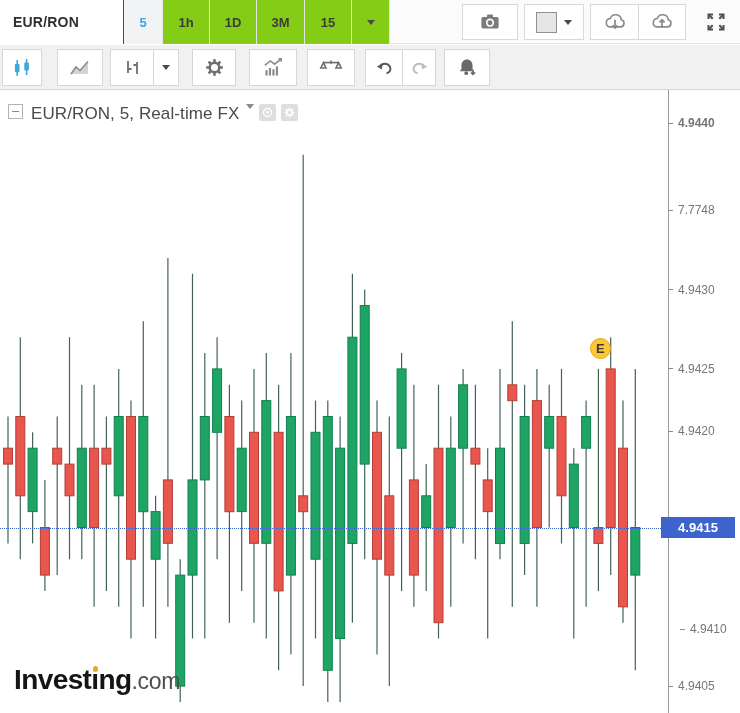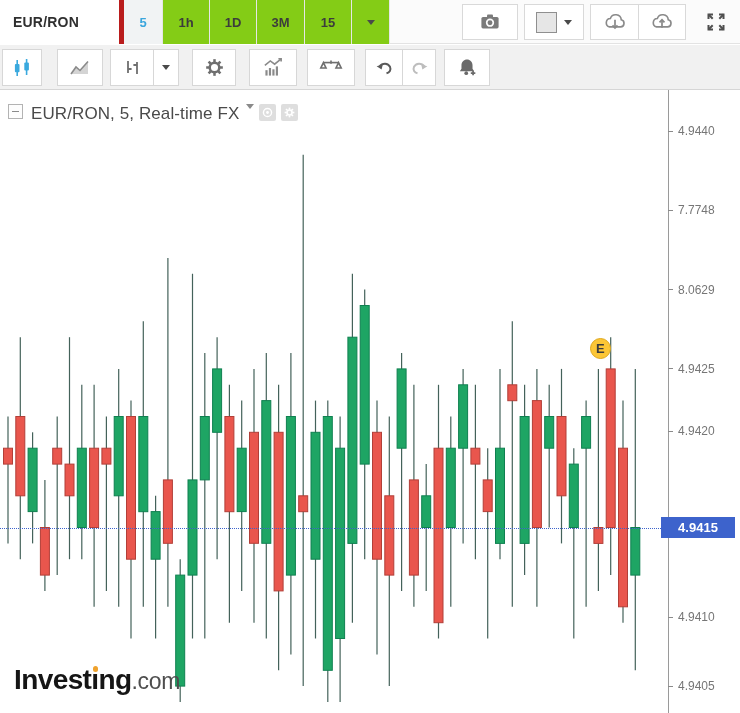--- a/index.html
+++ b/index.html
@@ -4,21 +4,21 @@
 <style>
   * { margin:0; padding:0; box-sizing:border-box; }
   html,body { width:740px; height:713px; overflow:hidden; background:#fff;
               font-family:"Liberation Sans", sans-serif; }
   #app { position:relative; width:740px; height:713px; background:#fff; }
 
   
   .row1 { position:absolute; top:0; left:0; width:740px; height:44px;
           background:#fbfbfb; border-bottom:1px solid #e3e3e3; }
   .sym-cell { position:absolute; left:0; top:0; width:124px; height:44px; background:#fff;
-              border-right:5px solid #b91c1c; display:flex; align-items:center; padding-left:13px;
+              border-right:1px solid #b91c1c; display:flex; align-items:center; padding-left:13px;
               font-size:14px; font-weight:bold; color:#2f2f2f; letter-spacing:.2px; cursor:text; }
   .iv-cell { position:absolute; top:0; height:44px; background:#84cc16; border-right:1px solid #e6e6e6;
              display:flex; align-items:center; justify-content:center;
              font-size:13px; font-weight:bold; color:#3c3c3c; cursor:pointer; }
   .iv-cell.active { color:#3ba6dd; background:#f1f3f4; }
   .caret { display:inline-block; width:0; height:0; border-left:4px solid transparent;
            border-right:4px solid transparent; border-top:5px solid #4a4a4a; }
   .caret.lt { border-top-color:#8a8a8a; }
   .btn1 { position:absolute; top:4px; height:36px; background:#fff; border:1px solid #d9d9d9;
           display:flex; align-items:center; justify-content:center; cursor:pointer; }
@@ -305,26 +305,26 @@
         <line x1="610.7" x2="610.7" y1="247.2" y2="485.1" stroke="#44625a" stroke-width="1.2"></line>
         <rect x="606.2" y="278.9" width="9" height="158.6" fill="#e9564d" stroke="#b23f38"></rect>
         <line x1="623" x2="623" y1="310.6" y2="532.7" stroke="#44625a" stroke-width="1.2"></line>
         <rect x="618.5" y="358.2" width="9" height="158.6" fill="#e9564d" stroke="#b23f38"></rect>
         <line x1="635.3000000000001" x2="635.3000000000001" y1="278.9" y2="580.2" stroke="#44625a" stroke-width="1.2"></line>
         <rect x="630.8" y="437.5" width="9" height="47.6" fill="#1ea564" stroke="#0f8050"></rect>
       </svg>
 
     <div class="axis-line"></div>
     <div id="yaxis">
-        <div class="ytick" style="top: 34px;">4.9440</div>
+        <div class="ytick" style="top: 26px; font-weight: bold;">4.9440</div>
         <div class="ytick" style="top: 113.3px;">7.7748</div>
-        <div class="ytick" style="top: 192.6px;">8.0629</div>
+        <div class="ytick" style="top: 192.6px;">4.9430</div>
         <div class="ytick" style="top: 271.9px;">4.9425</div>
         <div class="ytick" style="top: 334px;">4.9420</div>
-        <div class="ytick" style="top: 520px;">4.9410</div>
+        <div class="ytick" style="top: 532px; padding-left: 12px;">4.9410</div>
         <div class="ytick" style="top: 589.1px;">4.9405</div>
       </div>
 
     <div class="price-line" id="priceline" style="top: 437.5px;"></div>
     <div class="price-tag" id="pricetag" style="top: 427px;">4.9415</div>
 
     <div class="ev-marker" id="evmarker" style="left: 589.9px; top: 247.782px;">E</div>
 
     <div class="chead">
       <span class="collapse-box">

